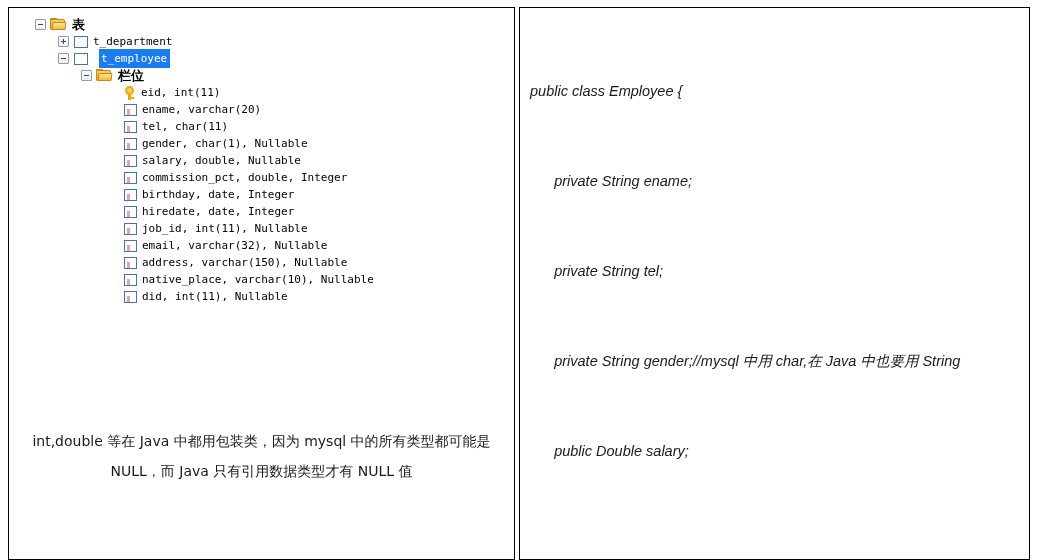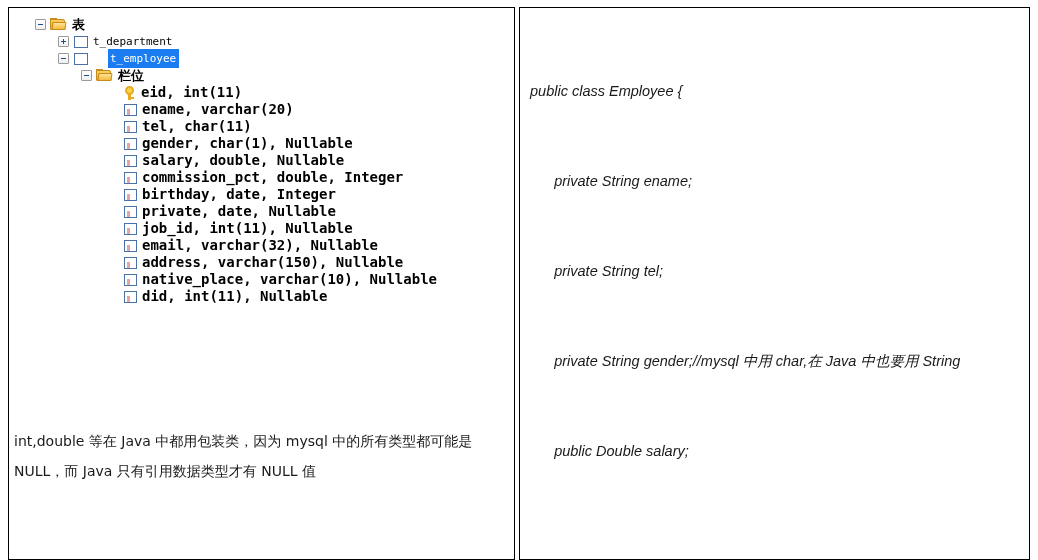--- a/index.html
+++ b/index.html
@@ -224,25 +224,25 @@
   .tlabel.cn {
     font-family: "DejaVu Sans", "Liberation Sans", sans-serif;
     font-size: 13px;
     font-weight: 700;
     margin-left: 6px;
   }
   .tlabel.sel {
     background: #1a7cf0;
     color: #ffffff;
     padding: 1px 3px 1px 2px;
-    margin-left: 20px;
+    margin-left: 11px;
   }
   .tlabel.fieldname {
-    font-size: 14px;
-    font-weight: 700;
+    font-size: 11px;
+    font-weight: 400;
     font-family: "DejaVu Sans Mono", "Liberation Mono", monospace;
   }
 
   
   .ind1 { padding-left: 26px; }
   .ind2 { padding-left: 49px; }
   .ind3 { padding-left: 72px; }
   .ind4 { padding-left: 112px; }
 
   
@@ -250,20 +250,21 @@
     position: absolute;
     left: 5px;
     top: 418px;
     width: 495px;
     font-family: "DejaVu Sans", "Liberation Sans", sans-serif;
     font-size: 14px;
     line-height: 30px;
     color: #1a1a1a;
     white-space: pre-wrap;
     word-break: break-word;
+    text-align: center;
   }
 
   
   .code {
     position: absolute;
     left: 10px;
     top: 8px;
     width: 492px;
     font-family: "Liberation Sans", sans-serif;
     font-size: 14.5px;
@@ -383,21 +384,21 @@
             <span class="chdr"></span><span class="cbdy"></span><span class="cpink"></span>
           </span>
           <span class="tlabel fieldname">birthday,  date,  Integer</span>
         </div>
 
         <div class="trow">
           <span class="ind4"></span>
           <span class="ico ico-col">
             <span class="chdr"></span><span class="cbdy"></span><span class="cpink"></span>
           </span>
-          <span class="tlabel fieldname">private,  date,  Nullable</span>
+          <span class="tlabel fieldname">hiredate,  date,  Integer</span>
         </div>
 
         <div class="trow">
           <span class="ind4"></span>
           <span class="ico ico-col">
             <span class="chdr"></span><span class="cbdy"></span><span class="cpink"></span>
           </span>
           <span class="tlabel fieldname">job_id,  int(11),  Nullable</span>
         </div>
 

